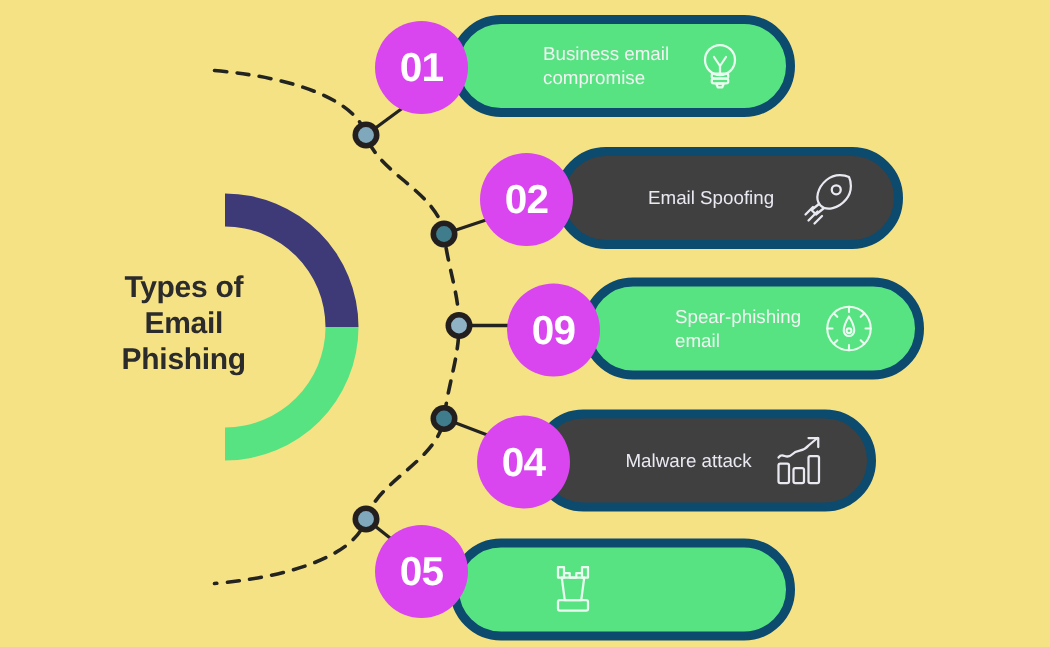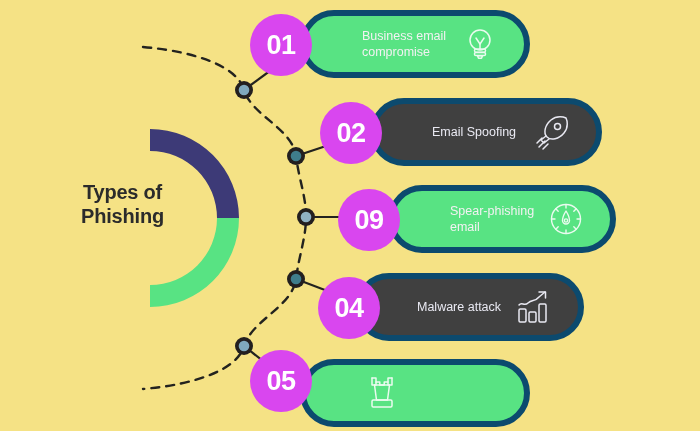--- a/index.html
+++ b/index.html
@@ -145,20 +145,21 @@
       <circle cx="296" cy="279" r="9" fill="#231f1f"></circle>
       <circle cx="296" cy="279" r="5.3" fill="#3f7d8c"></circle>
 
       <circle cx="244" cy="346" r="9" fill="#231f1f"></circle>
       <circle cx="244" cy="346" r="5.3" fill="#7fa8bd"></circle>
     </g>
   </svg>
 
   <div class="title-block">
     <span class="title-line">Types of</span>
+    <span class="title-line">Email</span>
     <span class="title-line">Phishing</span>
   </div>
 
   <div class="row">
     <div class="pill green" style="left:300px; top:10px; width:230px; position:absolute;">
       <span class="pill-label">Business email compromise</span>
       <span class="pill-icon">
         <svg width="38" height="38" viewBox="0 0 38 38" fill="none" stroke="#eafbef" stroke-width="1.5" stroke-linecap="round" stroke-linejoin="round">
           <circle cx="19" cy="15" r="10"></circle>
           <path d="M15 13 L19 19 L23 13"></path>

